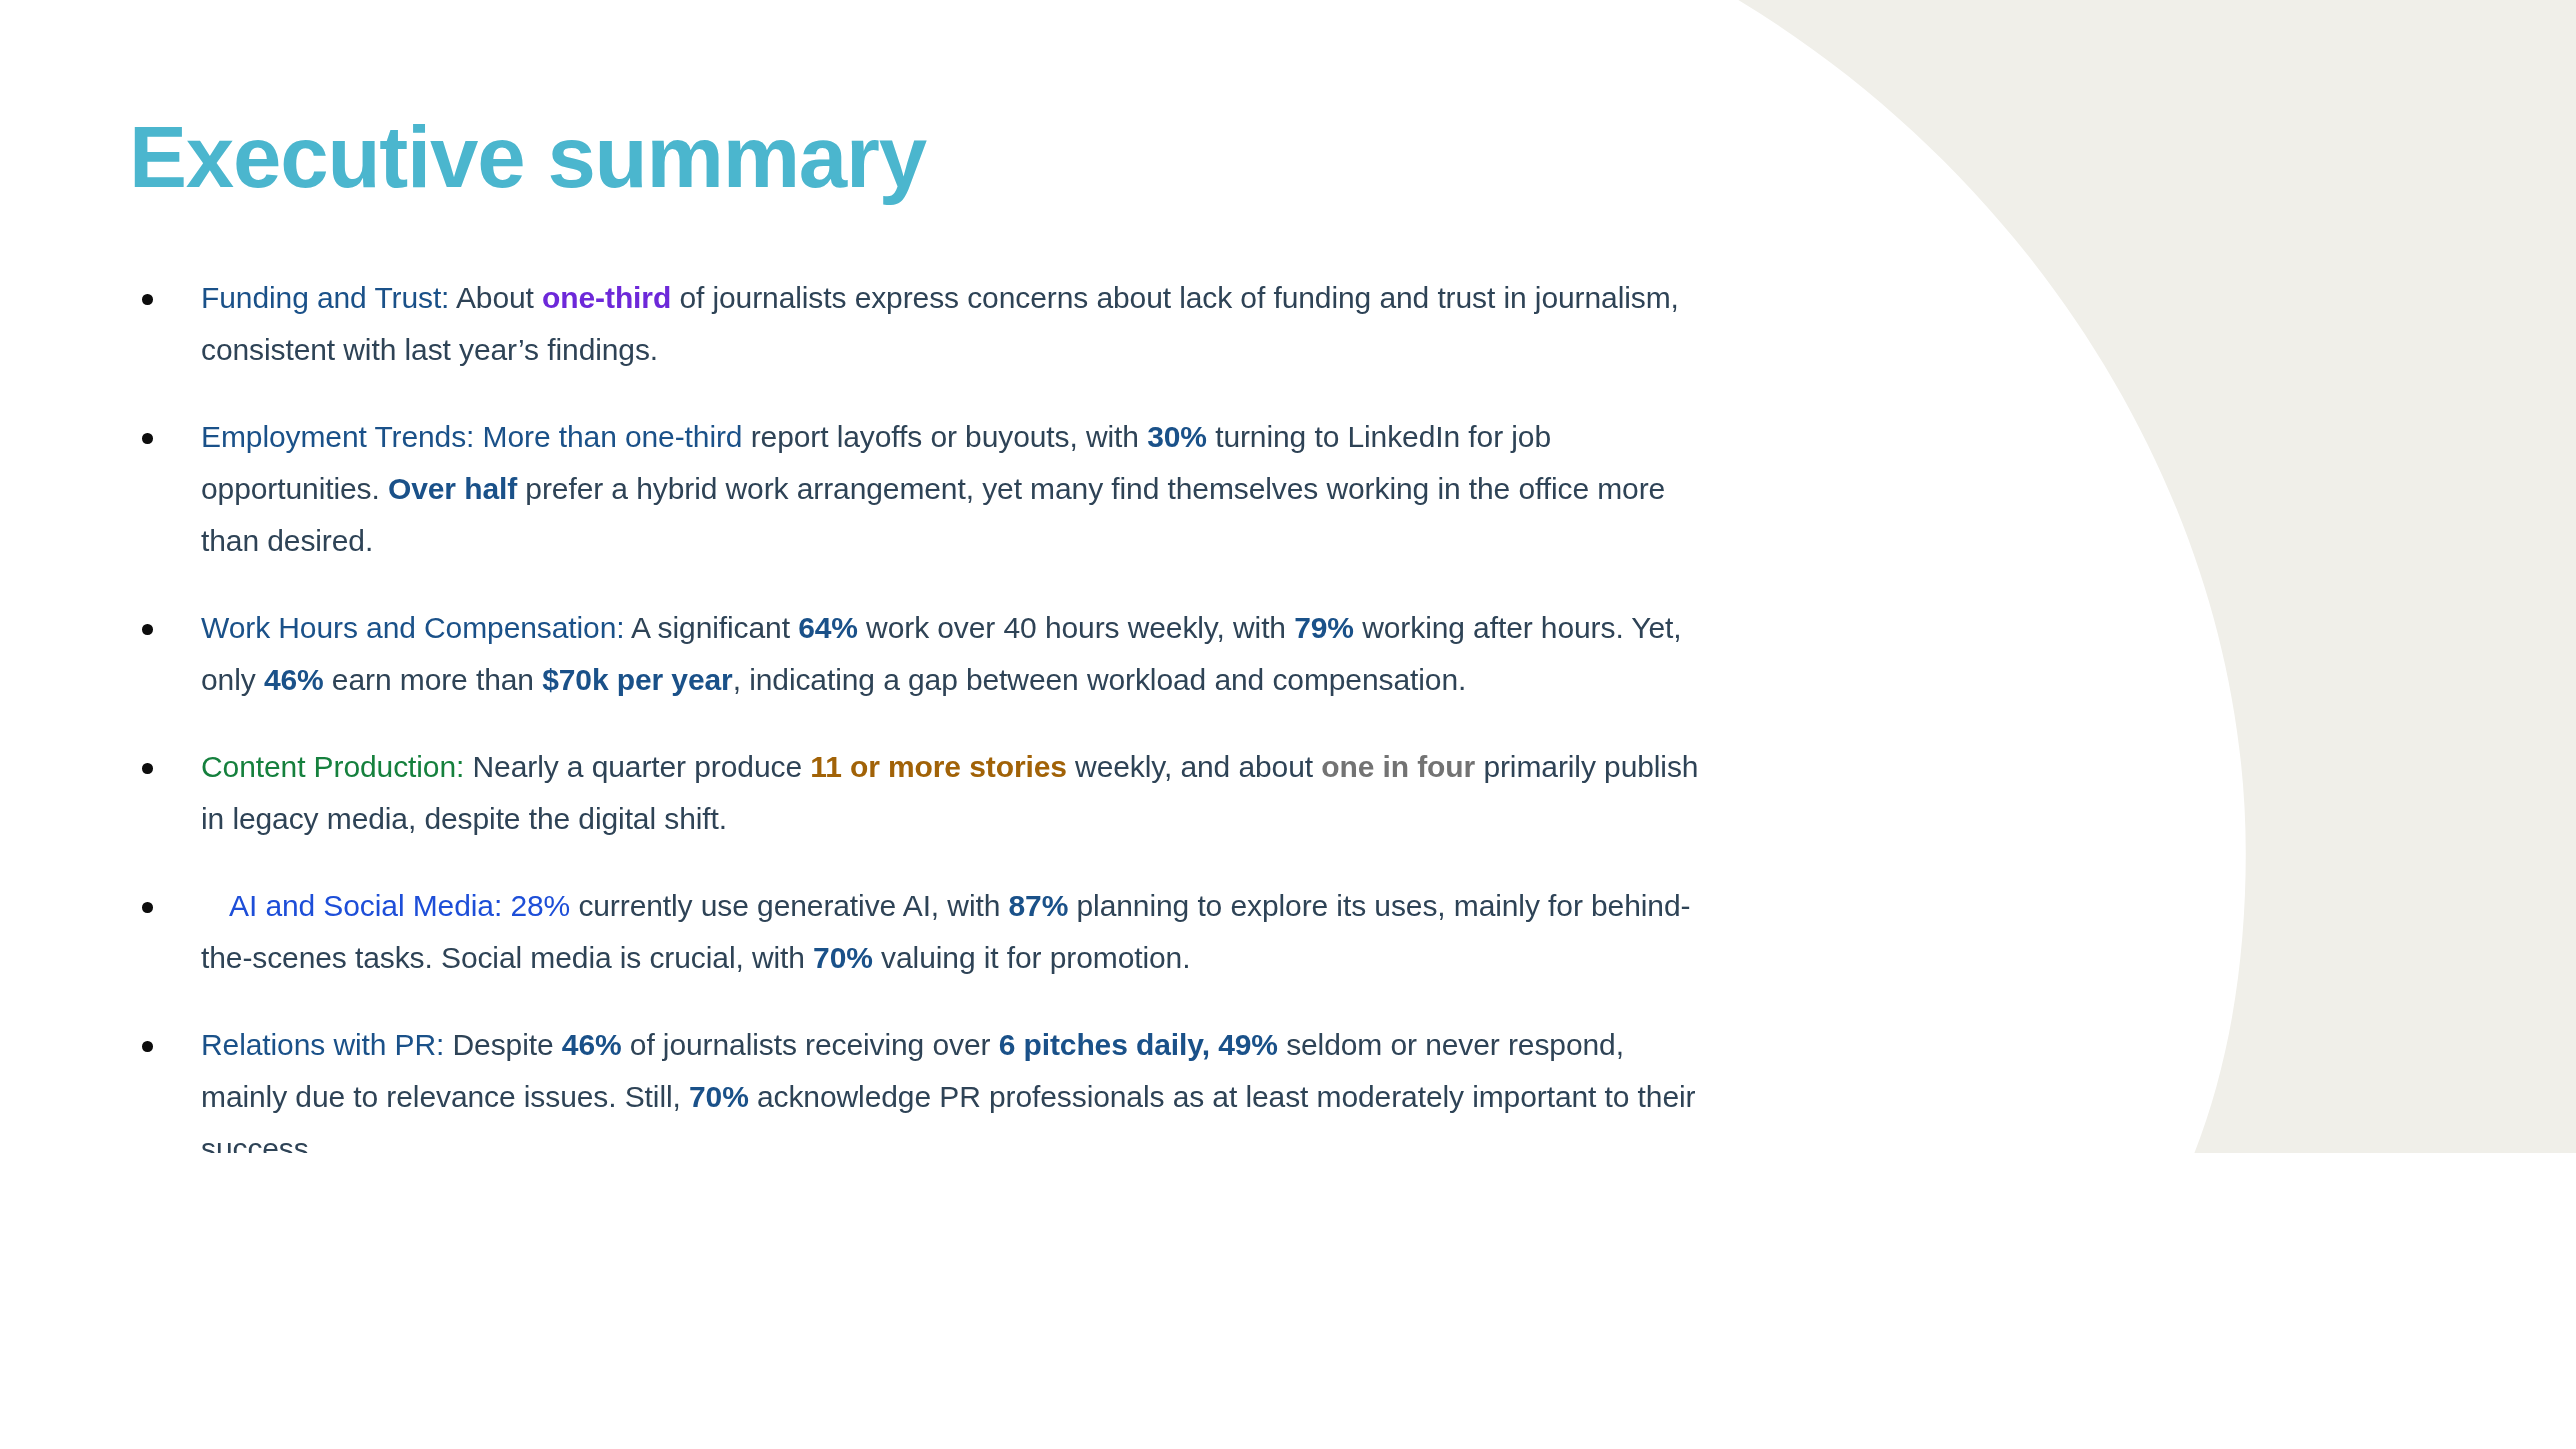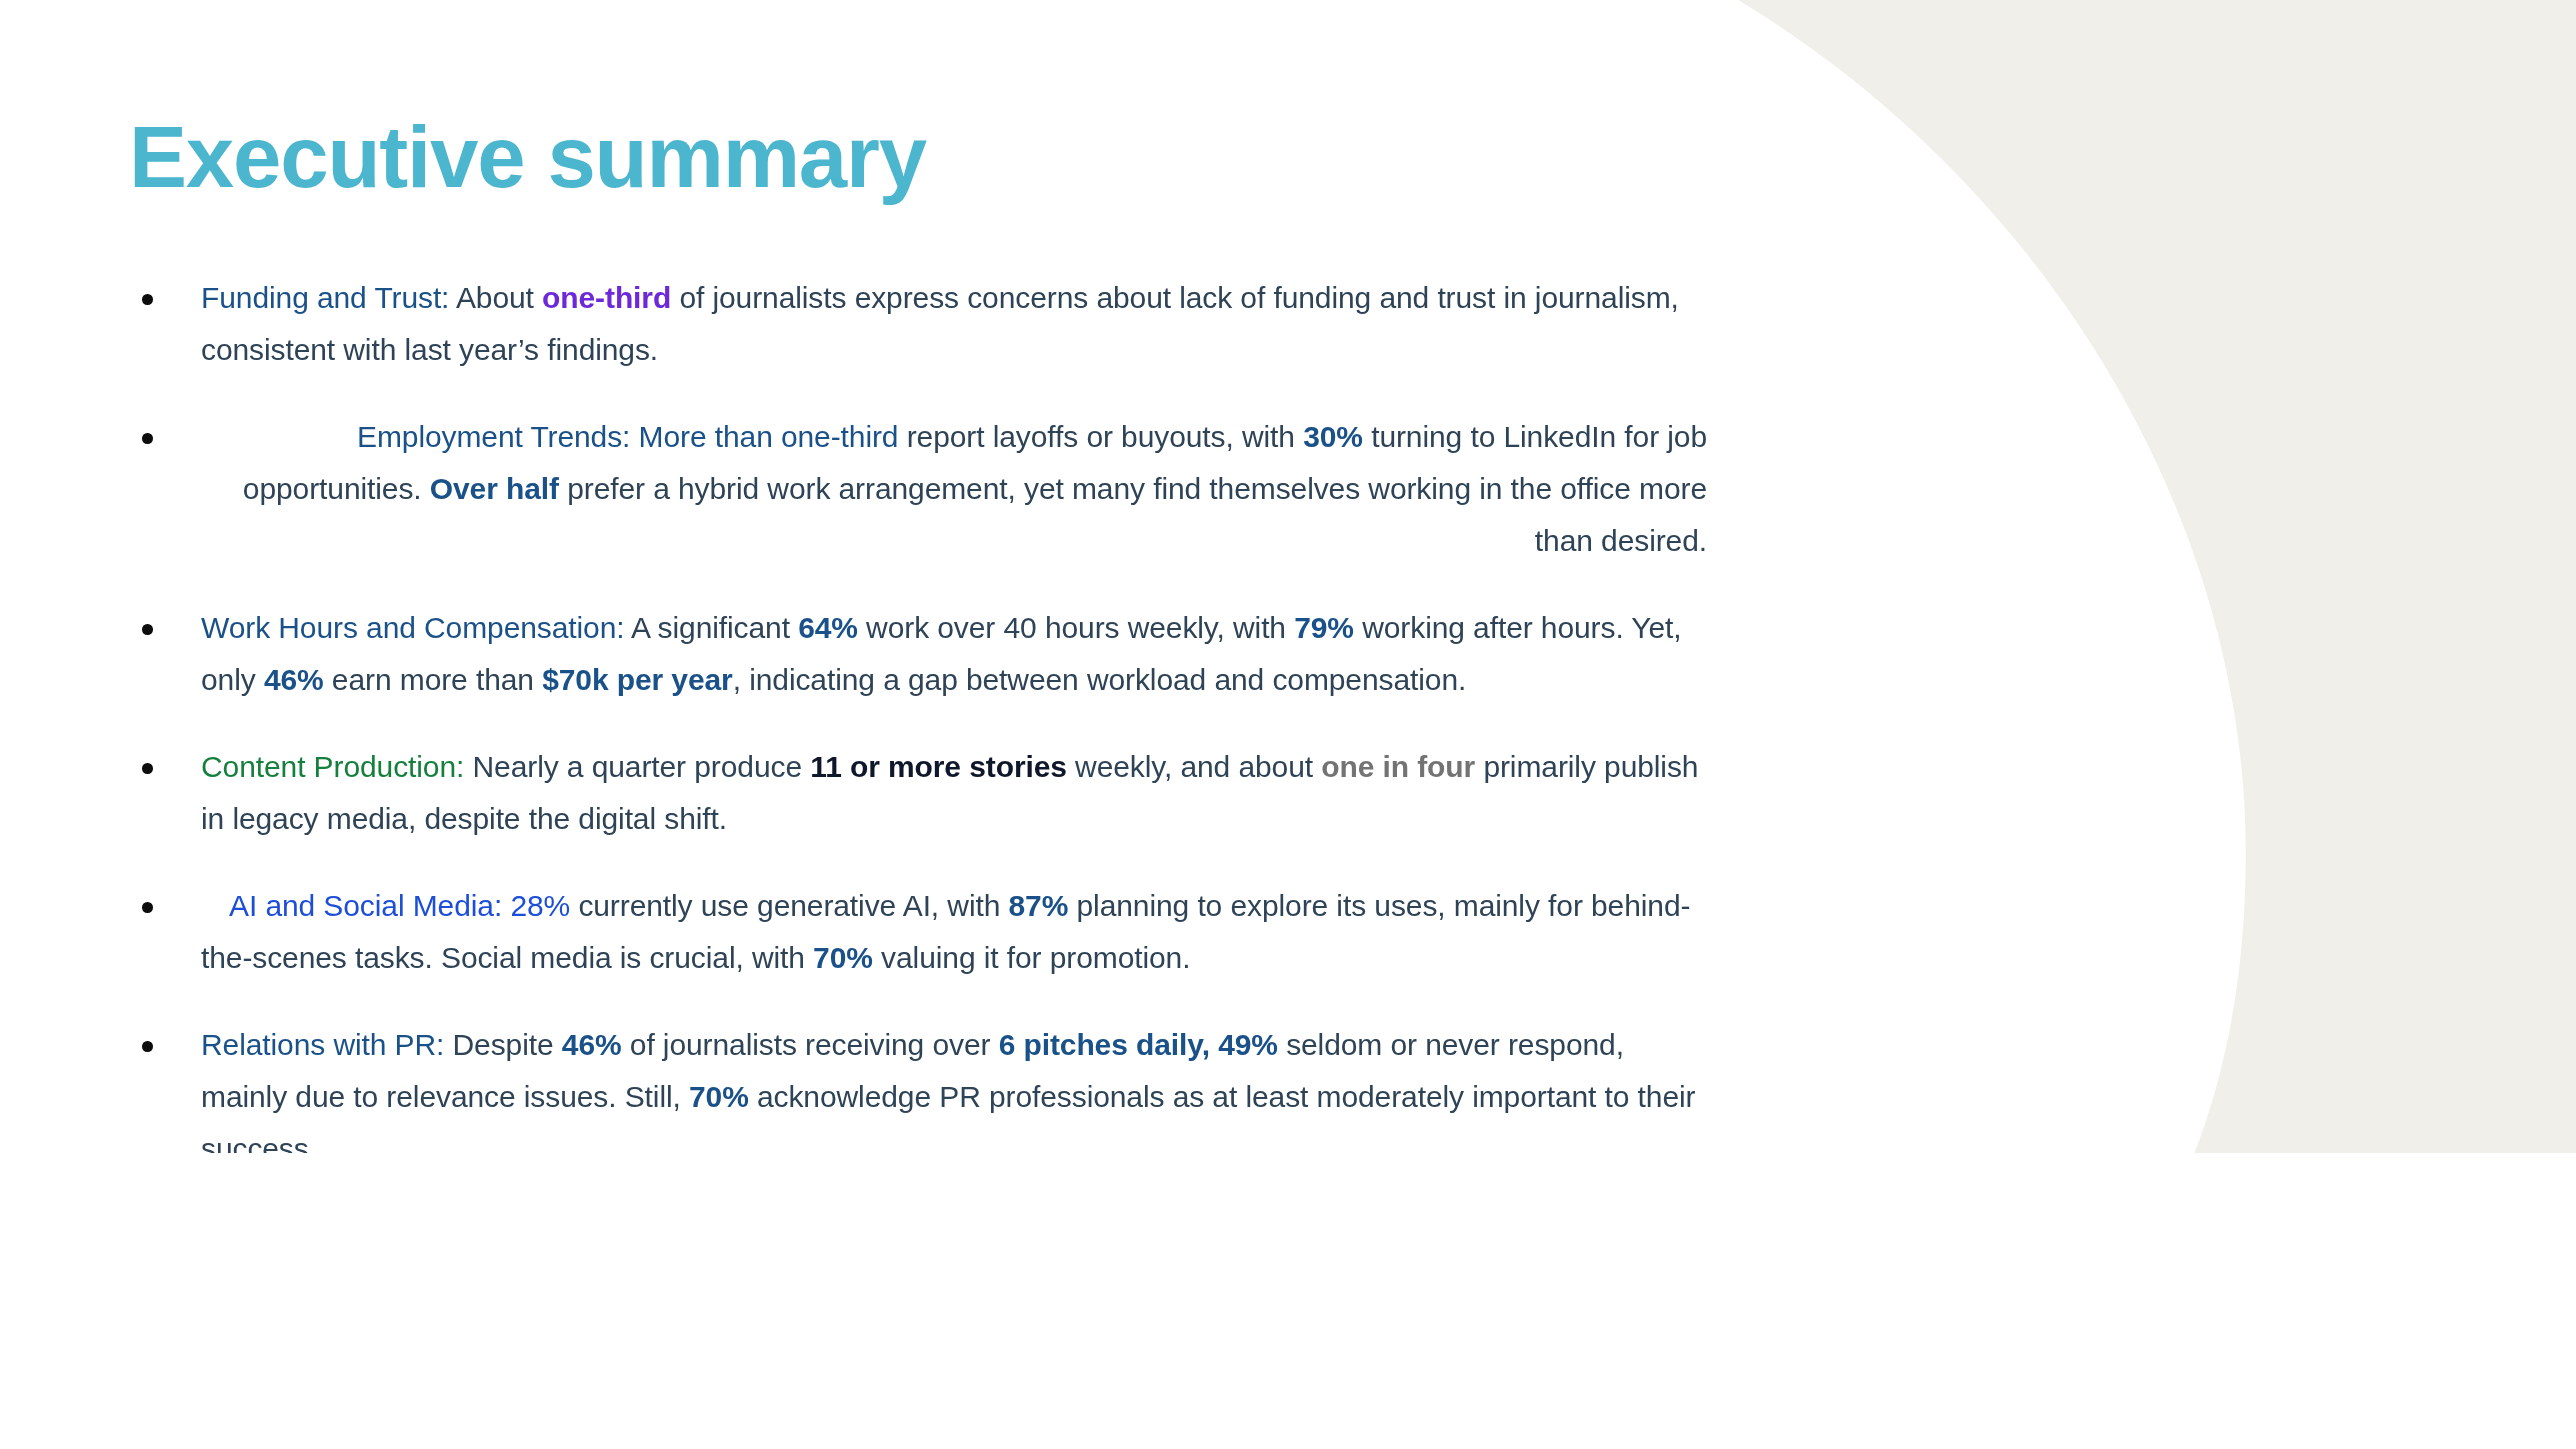--- a/index.html
+++ b/index.html
@@ -112,33 +112,33 @@
 
     <h1 class="page-title" style="color: rgb(75, 182, 206);">Executive summary</h1>
 
     <ul class="bullet-list">
 
       <li class="bullet-item" style="color: rgb(46, 67, 86);">
         <span class="bullet-dot"></span>
         <span class="bullet-text"><span class="lead" style="color: rgb(26, 81, 137);">Funding and Trust:</span> About <b style="color: #6d28d9;">one-third</b> of journalists express concerns about lack of funding and trust in journalism, consistent with last year’s findings.</span>
       </li>
 
-      <li class="bullet-item" style="color: rgb(46, 67, 86); text-align: right;">
+      <li class="bullet-item" style="color: rgb(46, 67, 86);">
         <span class="bullet-dot"></span>
         <span class="bullet-text"><span class="lead" style="color: rgb(26, 81, 137);">Employment Trends: More than one-third</span> report layoffs or buyouts, with <b style="color: rgb(26, 81, 137);">30%</b> turning to LinkedIn for job opportunities. <b style="color: rgb(26, 81, 137);">Over half</b> prefer a hybrid work arrangement, yet many find themselves working in the office more than desired.</span>
       </li>
 
       <li class="bullet-item" style="color: rgb(46, 67, 86);">
         <span class="bullet-dot"></span>
         <span class="bullet-text"><span class="lead" style="color: rgb(26, 81, 137);">Work Hours and Compensation:</span> A significant <b style="color: rgb(26, 81, 137);">64%</b> work over 40 hours weekly, with <b style="color: rgb(26, 81, 137);">79%</b> working after hours. Yet, only <b style="color: rgb(26, 81, 137);">46%</b> earn more than <b style="color: rgb(26, 81, 137);">$70k per year</b>, indicating a gap between workload and compensation.</span>
       </li>
 
       <li class="bullet-item" style="color: rgb(46, 67, 86);">
         <span class="bullet-dot"></span>
-        <span class="bullet-text"><span class="lead" style="color: #15803d;">Content Production:</span> Nearly a quarter produce <b style="color: #0f172a;">11 or more stories</b> weekly, and about <b style="color: #737373;">one in four</b> primarily publish in legacy media, despite the digital shift.</span>
+        <span class="bullet-text"><span class="lead" style="color: #15803d;">Content Production:</span> Nearly a quarter produce <b style="color: #a16207;">11 or more stories</b> weekly, and about <b style="color: #737373;">one in four</b> primarily publish in legacy media, despite the digital shift.</span>
       </li>
 
       <li class="bullet-item" style="color: rgb(46, 67, 86);">
         <span class="bullet-dot"></span>
         <span class="bullet-text"><span class="lead" style="color: #1d4ed8; margin-left: 28px;">AI and Social Media: 28%</span> currently use generative AI, with <b style="color: rgb(26, 81, 137);">87%</b> planning to explore its uses, mainly for behind-the-scenes tasks. Social media is crucial, with <b style="color: rgb(26, 81, 137);">70%</b> valuing it for promotion.</span>
       </li>
 
       <li class="bullet-item" style="color: rgb(46, 67, 86);">
         <span class="bullet-dot"></span>
         <span class="bullet-text"><span class="lead" style="color: rgb(26, 81, 137);">Relations with PR:</span> Despite <b style="color: rgb(26, 81, 137);">46%</b> of journalists receiving over <b style="color: rgb(26, 81, 137);">6 pitches daily, 49%</b> seldom or never respond, mainly due to relevance issues. Still, <b style="color: rgb(26, 81, 137);">70%</b> acknowledge PR professionals as at least moderately important to their success.</span>

